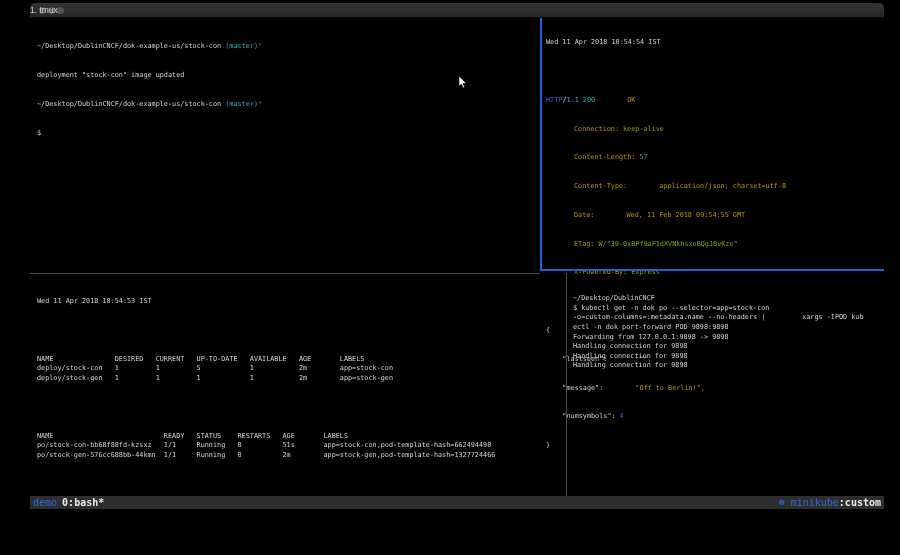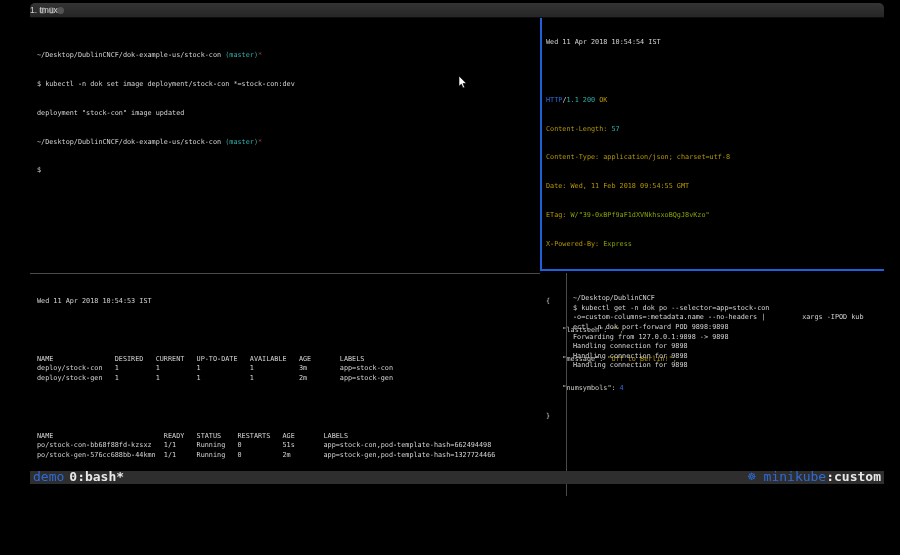--- a/index.html
+++ b/index.html
@@ -17,41 +17,41 @@
   .dot { width:7px; height:7px; border-radius:50%; background:#535353; }
   .title {
     position:absolute; left:0; top:2px; width:100%; text-align:left;
     font-family:"Liberation Sans", sans-serif; font-size:8.5px; color:#d3d3d3;
   }
   .content {
     position:absolute; left:0; top:15px; width:854px; height:478px; background:#000;
     font-size:6.8px; line-height:9.6px; color:#d4d4d4; overflow:hidden;
   }
   .pane { position:absolute; white-space:pre; }
-  .pane-tl { left:0; top:0; width:508px; height:251px; padding:14px 0 0 7px; }
+  .pane-tl { left:0; top:0; width:508px; height:251px; padding:5px 0 0 7px; }
   .pane-tr { left:512px; top:0; width:342px; height:249px; padding:1px 0 0 4px; }
   .pane-bl { left:0; top:256px; width:534px; height:222px; padding:4px 0 0 7px; }
   .pane-br { left:538px; top:253px; width:316px; height:225px; padding:4px 0 0 5px; }
   .vb-blue { position:absolute; left:510px; top:0; width:2px; height:251px; background:#1f61d9; }
   .hb-blue { position:absolute; left:510px; top:251px; width:344px; height:2px; background:#1f61d9; }
   .hb-gray { position:absolute; left:0; top:255px; width:510px; height:1px; background:#4a4a4a; }
   .vb-gray { position:absolute; left:536px; top:255px; width:1px; height:223px; background:#4a4a4a; }
   .line { height:9.6px; white-space:pre; }
   pre.block { margin:0; font:inherit; white-space:pre; color:#d4d4d4; }
   .c-blue   { color:#2e6bd9; }
   .c-cyan   { color:#2fb0ad; }
-  .c-yellow { color:#b49704; }
+  .c-yellow { color:#b49704;padding-left:28px; }
   .c-green  { color:#8ba007; }
   .c-red    { color:#c03a3a; }
   .c-key    { color:#c9cdc4; }
   .hval { margin-left:4px; }
   .statusbar {
-    position:absolute; left:0; top:468px; width:854px; height:13px; background:#2e2e2e;
-    display:flex; justify-content:space-between; align-items:flex-end;
-    font-size:13px; color:#dcdcdc; padding:0 3px; box-sizing:border-box;
+    position:absolute; left:0; top:493px; width:854px; height:13px; background:#2e2e2e;
+    display:flex; justify-content:space-between; align-items:center;
+    font-size:10px; color:#dcdcdc; padding:0 3px; box-sizing:border-box;
   }
   .sb-bold { font-weight:bold; color:#e8e8e8; }
   .sb-window { margin-left:5px; }
   .mouse-cursor { position:absolute; left:428px; top:58px; }
 </style>
 </head>
 <body>
 
 <div class="window">
 
@@ -61,30 +61,30 @@
       <span class="dot"></span>
       <span class="dot"></span>
     </div>
     <div class="title">1. tmux</div>
   </div>
 
   <div class="content">
 
     <div class="pane pane-tl">
       <div class="line"><span>~/Desktop/DublinCNCF/dok-example-us/stock-con </span><span class="c-cyan">(master)</span><span class="c-red">*</span></div>
-      <div class="line">$ kubectl -n dok set image deployment/stock-con *=stock-con:dev</div>
       <div class="line">deployment "stock-con" image updated</div>
       <div class="line"><span>~/Desktop/DublinCNCF/dok-example-us/stock-con </span><span class="c-cyan">(master)</span><span class="c-red">*</span></div>
       <div class="line">$</div>
     </div>
 
     <div class="pane pane-tr">
       <div class="line">Wed 11 Apr 2018 10:54:54 IST</div>
       <div class="line"></div>
       <div class="line"><span class="c-blue">HTTP</span><span>/</span><span class="c-cyan">1.1 200</span><span class="c-yellow"> OK</span></div>
+      <div class="line"><span class="c-yellow">Connection:</span><span class="hval c-green">keep-alive</span></div>
       <div class="line"><span class="c-yellow">Content-Length:</span><span class="hval c-cyan">57</span></div>
       <div class="line"><span class="c-yellow">Content-Type:</span><span class="hval c-yellow">application/json; charset=utf-8</span></div>
       <div class="line"><span class="c-yellow">Date:</span><span class="hval c-yellow">Wed, 11 Feb 2018 09:54:55 GMT</span></div>
       <div class="line"><span class="c-yellow">ETag:</span><span class="hval c-green">W/"39-0xBPf9aF1dXVNkhsxoBQgJ8vKzo"</span></div>
       <div class="line"><span class="c-yellow">X-Powered-By:</span><span class="hval c-green">Express</span></div>
       <div class="line"></div>
       <div class="line"><span class="c-key">{</span></div>
       <div class="line"><span class="c-key">    "lastseen":</span><span class="hval c-yellow">"",</span></div>
       <div class="line"><span class="c-key">    "message":</span><span class="hval c-yellow">"Off to Berlin!",</span></div>
       <div class="line"><span class="c-key">    "numsymbols":</span><span class="hval c-blue">4</span></div>
@@ -95,21 +95,21 @@
 
     <div class="vb-blue"></div>
     <div class="hb-blue"></div>
     <div class="hb-gray"></div>
     <div class="vb-gray"></div>
 
     <div class="pane pane-bl">
       <div class="line">Wed 11 Apr 2018 10:54:53 IST</div>
       <div class="line"></div>
       <pre class="block">NAME               DESIRED   CURRENT   UP-TO-DATE   AVAILABLE   AGE       LABELS
-deploy/stock-con   1         1         1            1           3m        app=stock-con
+deploy/stock-con   1         1         5            1           2m        app=stock-con
 deploy/stock-gen   1         1         1            1           2m        app=stock-gen</pre>
       <div class="line"></div>
       <pre class="block">NAME                           READY   STATUS    RESTARTS   AGE       LABELS
 po/stock-con-bb68f88fd-kzsxz   1/1     Running   0          51s       app=stock-con,pod-template-hash=662494498
 po/stock-gen-576cc688bb-44kmn  1/1     Running   0          2m        app=stock-gen,pod-template-hash=1327724466</pre>
       <div class="line"></div>
       
     </div>
 
     <div class="pane pane-br">

